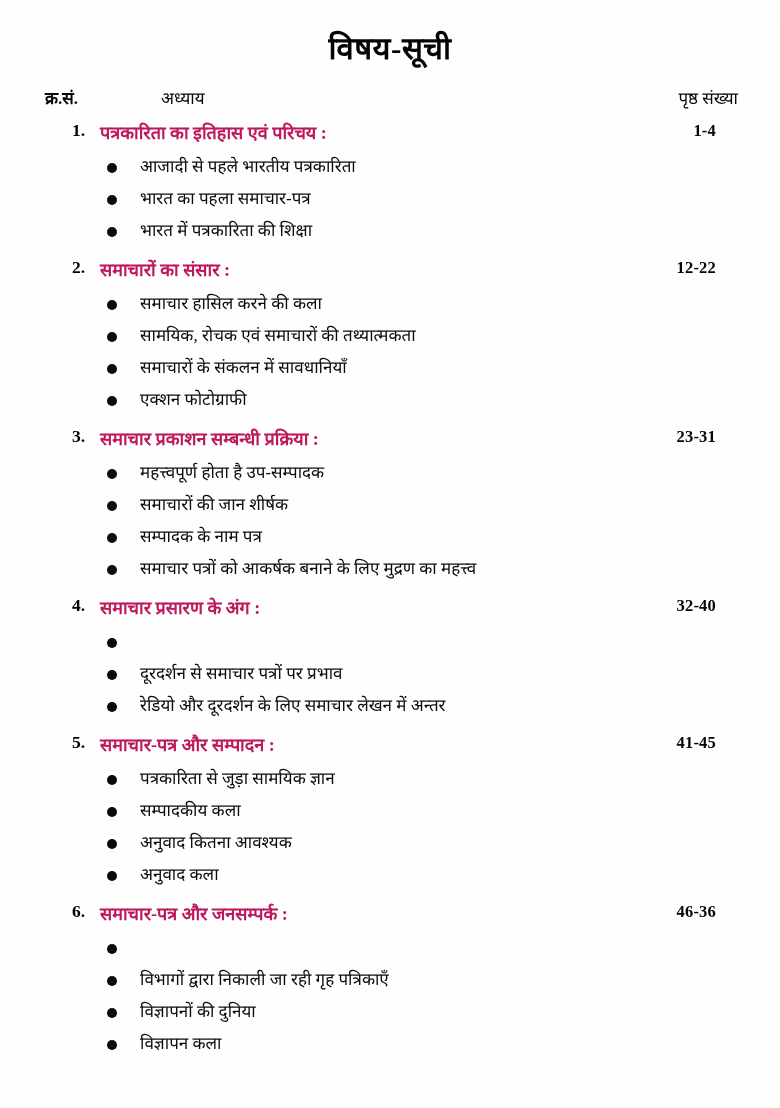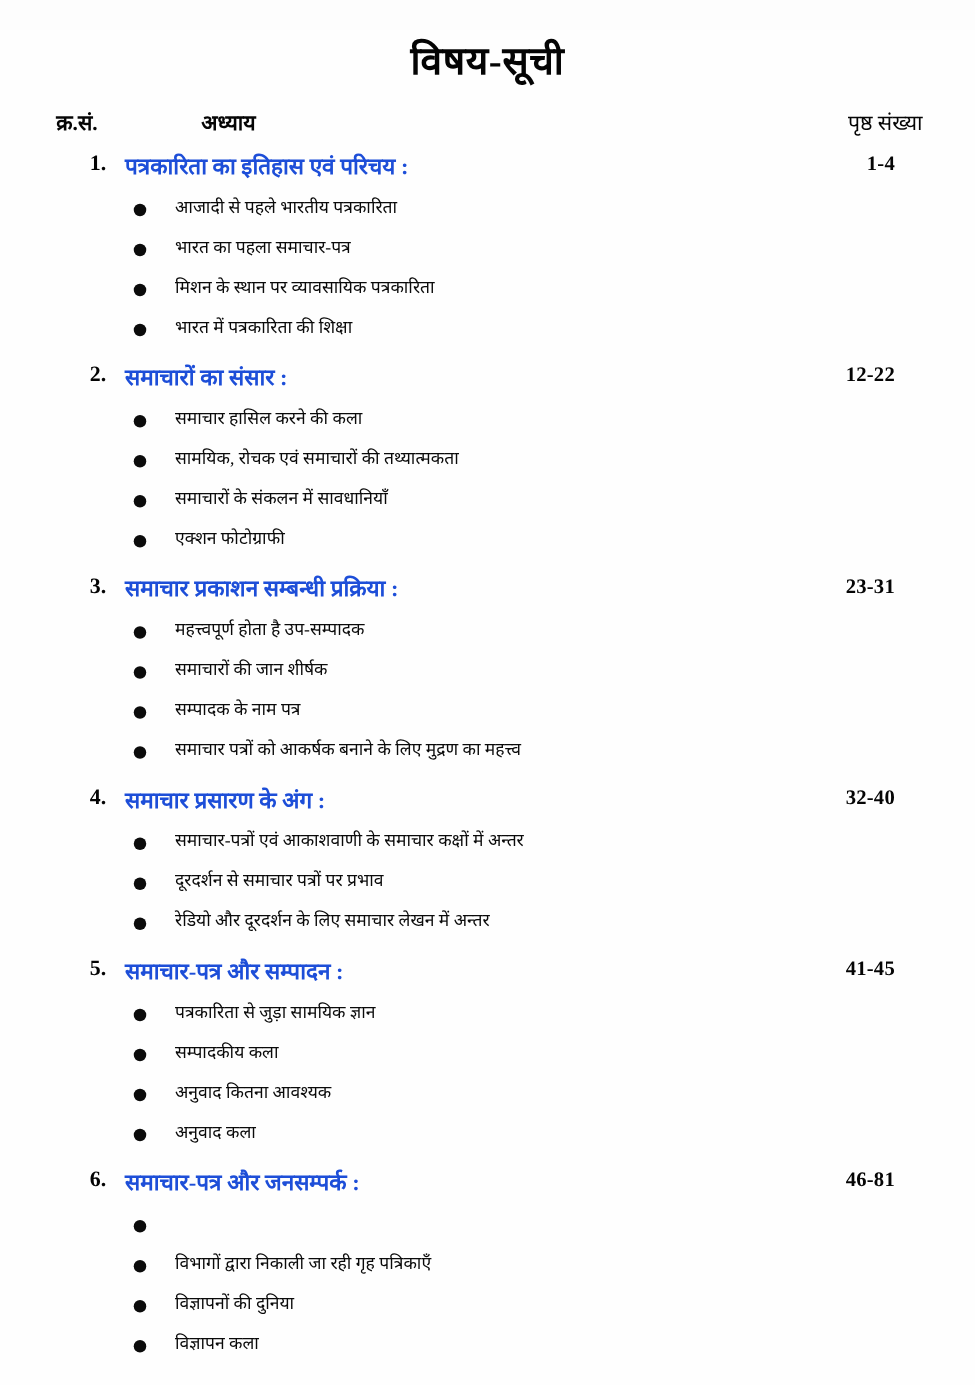--- a/index.html
+++ b/index.html
@@ -49,21 +49,21 @@
     top: 0;
     font-size: 17px;
     font-weight: bold;
     color: #050505;
   }
   .col-head .ch-chapter {
     position: absolute;
     left: 161px;
     top: 0;
     font-size: 17px;
-    font-weight: bold;
+    font-weight: normal;
     color: #050505;
   }
   .col-head .ch-page {
     position: absolute;
     right: 42px;
     top: 0;
     font-size: 17px;
     font-weight: normal;
     color: #050505;
     white-space: nowrap;
@@ -91,21 +91,21 @@
     font-size: 17.5px;
     font-weight: bold;
     color: #030303;
   }
   .chapter-title {
     position: absolute;
     left: 100px;
     top: 0;
     font-size: 18px;
     font-weight: bold;
-    color: #1d4ed8;
+    color: #be185d;
     white-space: nowrap;
   }
   .chapter-pages {
     position: absolute;
     right: 64px;
     top: 1px;
     font-size: 16.5px;
     font-weight: bold;
     color: #050505;
     white-space: nowrap;
@@ -114,21 +114,21 @@
 
   .topics {
     list-style: none;
     margin: 0;
     padding: 0;
   }
   .topic {
     position: relative;
     height: 32px;
     padding-left: 140px;
-    font-size: 14px;
+    font-size: 17px;
     color: #0a0a0a;
     white-space: nowrap;
     line-height: 30px;
   }
   .topic .bullet {
     position: absolute;
     left: 107px;
     top: 11px;
     width: 10px;
     height: 10px;
@@ -157,21 +157,20 @@
   <div class="chapters" id="chapters-container">
       <div class="chapter">
         <div class="chapter-head">
           <span class="chapter-num">1.</span>
           <span class="chapter-title">पत्रकारिता का इतिहास एवं परिचय :</span>
           <span class="chapter-pages">1-4</span>
         </div>
         <ul class="topics">
           <li class="topic"><span class="bullet"></span><span class="topic-text">आजादी से पहले भारतीय पत्रकारिता</span></li>
           <li class="topic"><span class="bullet"></span><span class="topic-text">भारत का पहला समाचार-पत्र</span></li>
-          <li class="topic"><span class="bullet"></span><span class="topic-text">मिशन के स्थान पर व्यावसायिक पत्रकारिता</span></li>
           <li class="topic"><span class="bullet"></span><span class="topic-text">भारत में पत्रकारिता की शिक्षा</span></li>
         </ul>
       </div>
       <div class="chapter">
         <div class="chapter-head">
           <span class="chapter-num">2.</span>
           <span class="chapter-title">समाचारों का संसार :</span>
           <span class="chapter-pages">12-22</span>
         </div>
         <ul class="topics">
@@ -194,21 +193,21 @@
           <li class="topic"><span class="bullet"></span><span class="topic-text">समाचार पत्रों को आकर्षक बनाने के लिए मुद्रण का महत्त्व</span></li>
         </ul>
       </div>
       <div class="chapter">
         <div class="chapter-head">
           <span class="chapter-num">4.</span>
           <span class="chapter-title">समाचार प्रसारण के अंग :</span>
           <span class="chapter-pages">32-40</span>
         </div>
         <ul class="topics">
-          <li class="topic"><span class="bullet"></span><span class="topic-text">समाचार-पत्रों एवं आकाशवाणी के समाचार कक्षों में अन्तर</span></li>
+          <li class="topic"><span class="bullet"></span></li>
           <li class="topic"><span class="bullet"></span><span class="topic-text">दूरदर्शन से समाचार पत्रों पर प्रभाव</span></li>
           <li class="topic"><span class="bullet"></span><span class="topic-text">रेडियो और दूरदर्शन के लिए समाचार लेखन में अन्तर</span></li>
         </ul>
       </div>
       <div class="chapter">
         <div class="chapter-head">
           <span class="chapter-num">5.</span>
           <span class="chapter-title">समाचार-पत्र और सम्पादन :</span>
           <span class="chapter-pages">41-45</span>
         </div>
@@ -216,21 +215,21 @@
           <li class="topic"><span class="bullet"></span><span class="topic-text">पत्रकारिता से जुड़ा सामयिक ज्ञान</span></li>
           <li class="topic"><span class="bullet"></span><span class="topic-text">सम्पादकीय कला</span></li>
           <li class="topic"><span class="bullet"></span><span class="topic-text">अनुवाद कितना आवश्यक</span></li>
           <li class="topic"><span class="bullet"></span><span class="topic-text">अनुवाद कला</span></li>
         </ul>
       </div>
       <div class="chapter">
         <div class="chapter-head">
           <span class="chapter-num">6.</span>
           <span class="chapter-title">समाचार-पत्र और जनसम्पर्क :</span>
-          <span class="chapter-pages">46-81</span>
+          <span class="chapter-pages">46-36</span>
         </div>
         <ul class="topics">
           <li class="topic"><span class="bullet"></span></li>
           <li class="topic"><span class="bullet"></span><span class="topic-text">विभागों द्वारा निकाली जा रही गृह पत्रिकाएँ</span></li>
           <li class="topic"><span class="bullet"></span><span class="topic-text">विज्ञापनों की दुनिया</span></li>
           <li class="topic"><span class="bullet"></span><span class="topic-text">विज्ञापन कला</span></li>
         </ul>
       </div>
     </div>
 

